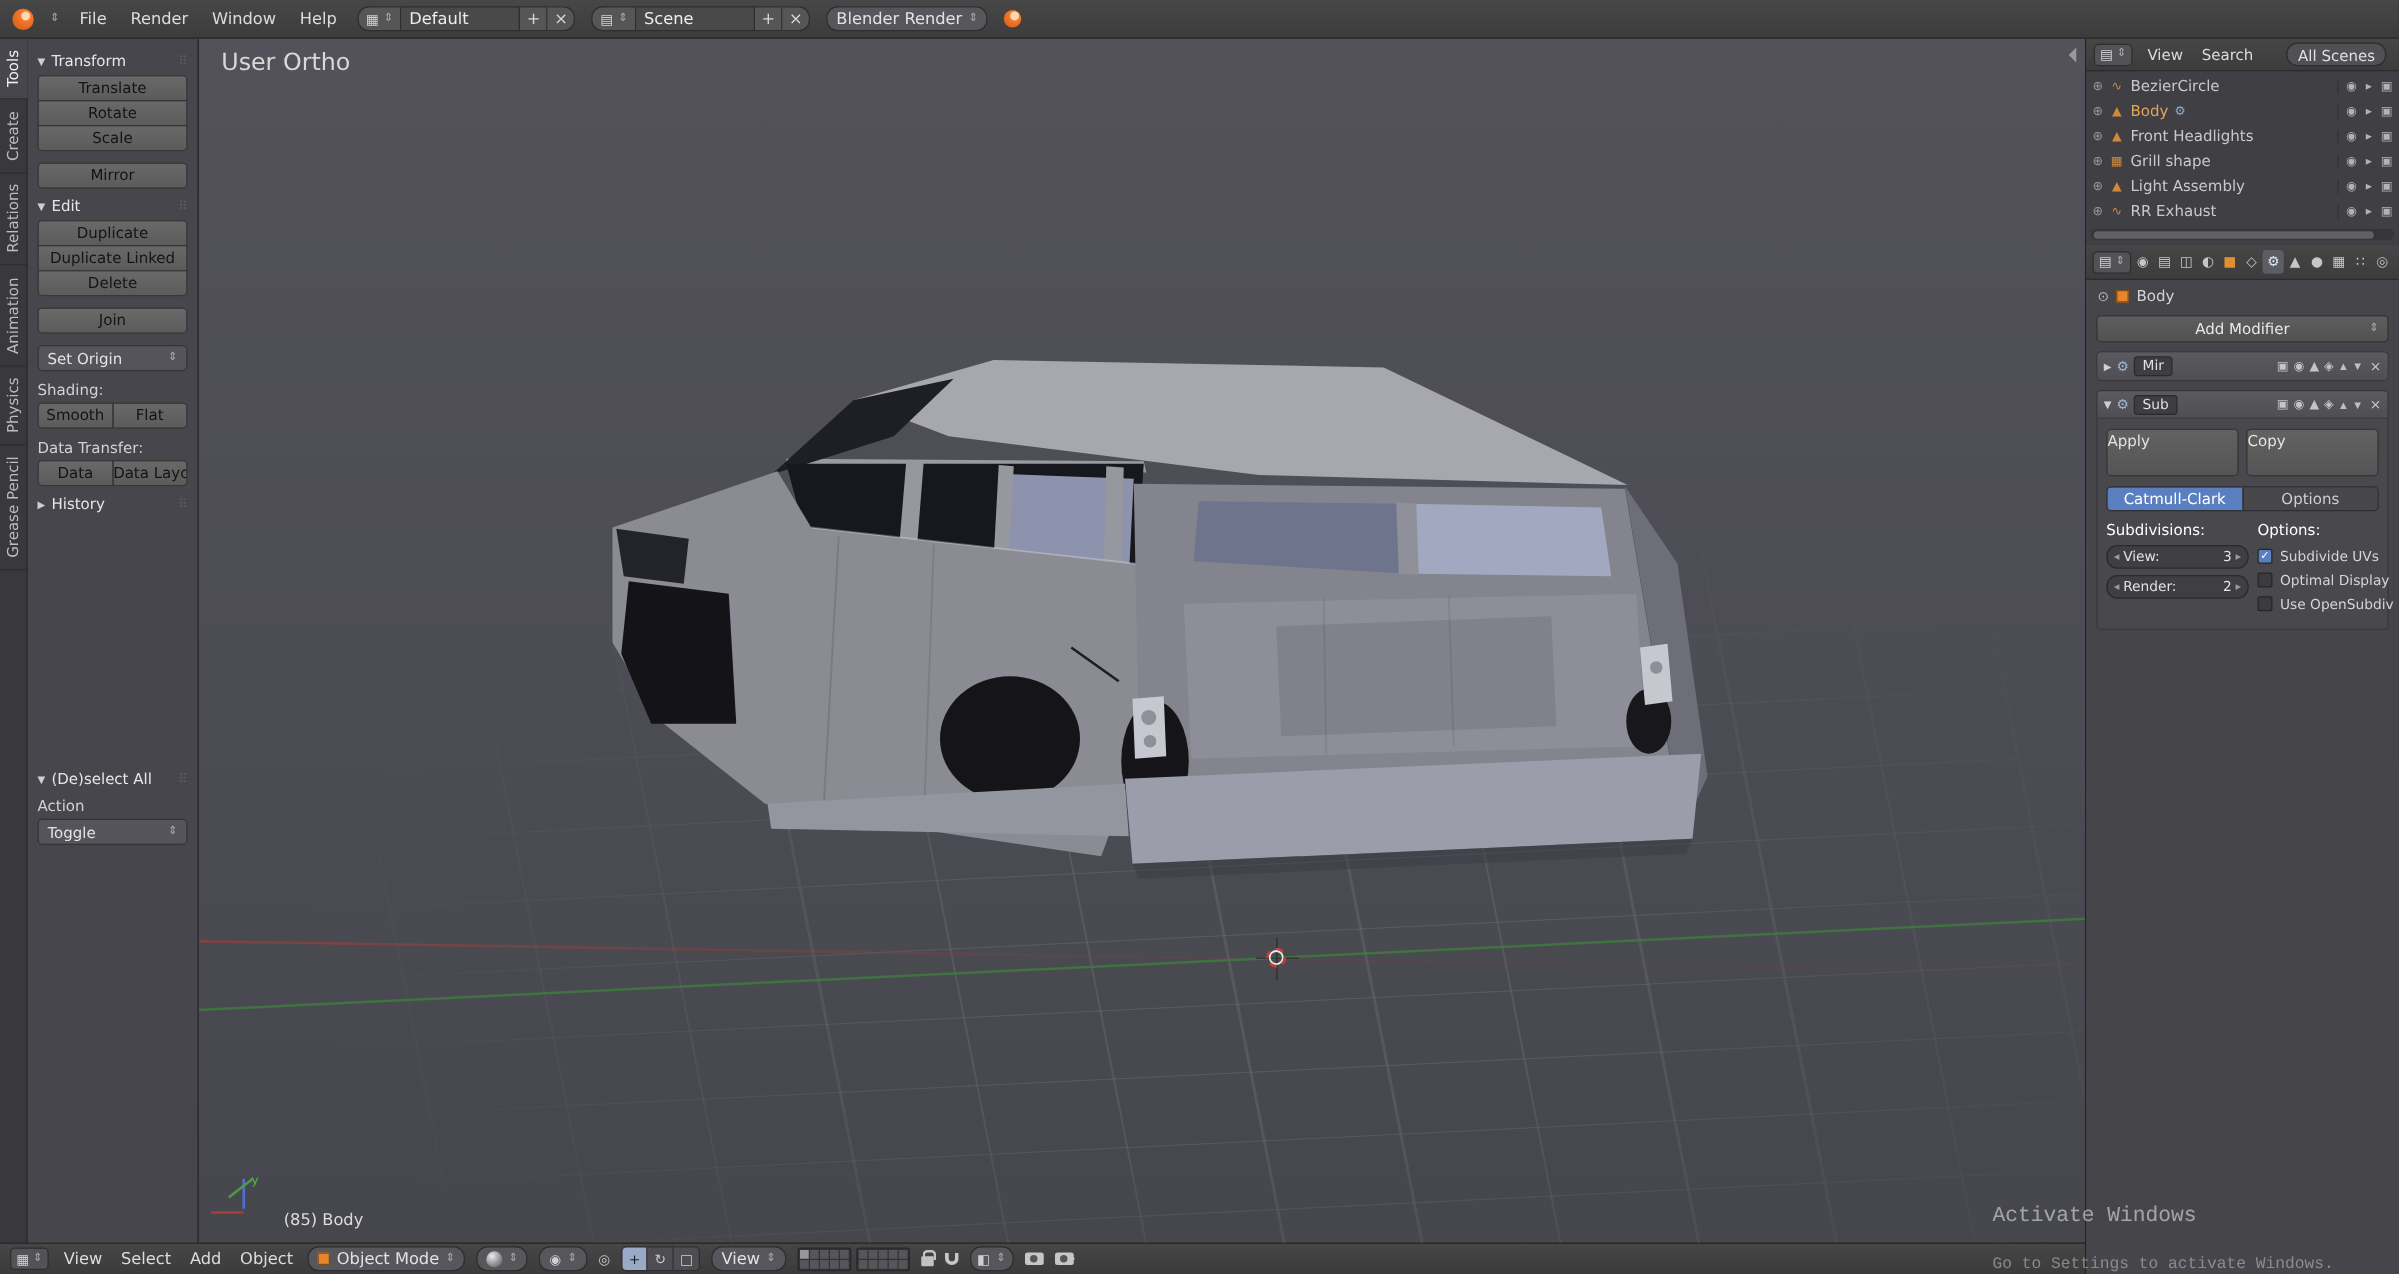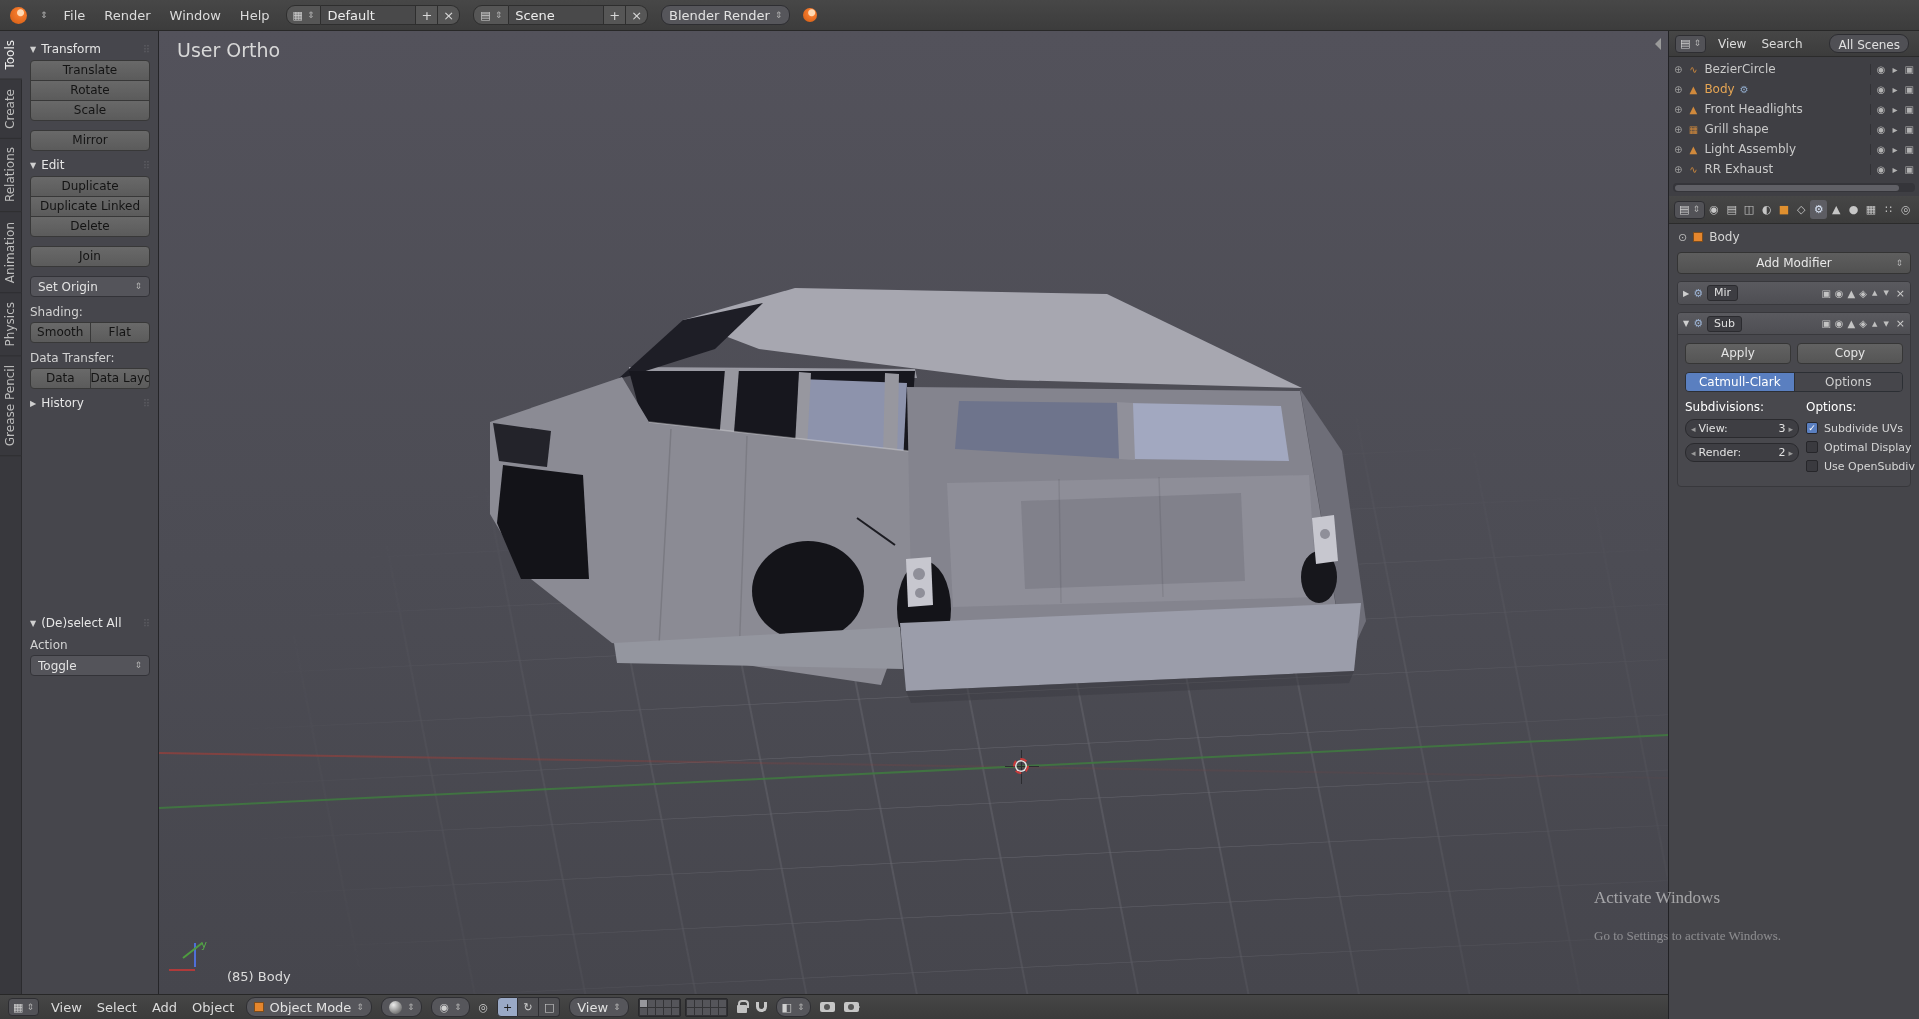--- a/index.html
+++ b/index.html
@@ -123,38 +123,38 @@
   .modhead{display:flex;align-items:center;gap:4px;height:22px;background:linear-gradient(#5a5a5f,#4e4e53);border-bottom:1px solid #38383c;border-radius:3px 3px 0 0;padding:0 5px;font-size:11px}
   .mod.collapsed .modhead{border-radius:3px;border-bottom:none}
   .modhead .tri{font-size:8px;color:#cfcfcf}
   .modhead .mic{color:#9db4d6;font-size:11px}
   .namebox{background:#3d3d42;border:1px solid #2b2b2f;border-radius:3px;padding:0 6px;height:16px;line-height:14px;color:#e0e0e0;font-size:11px}
   .mtoggles{display:flex;gap:4px;margin-left:auto;color:#c4c4c4;font-size:10px}
   .marr{font-size:7px;color:#c0c0c0;padding:0 1px}
   .mx{color:#cccccc;font-size:11px;margin-left:2px}
   .modbody{padding:8px 7px 10px;display:flex;flex-direction:column;gap:8px}
   .btnrow{display:flex;gap:6px}
-  .pbtn{flex:1;height:21px;line-height:19px;text-align:center;background:linear-gradient(#626262,#555);border:1px solid #363636;border-radius:4px;color:#e4e4e4;font-size:12px}
+  .pbtn{flex:1;height:38px;line-height:19px;text-align:left;background:linear-gradient(#626262,#555);border:1px solid #363636;border-radius:4px;color:#e4e4e4;font-size:12px}
   .seg2{display:flex;border:1px solid #2c2f34;border-radius:4px;overflow:hidden;height:20px}
   .seg2 .sg{flex:1;display:flex;align-items:center;justify-content:center;font-size:12px;background:#46464b;color:#cfcfcf}
   .seg2 .sg.active{background:#5a7fc0;color:#fff}
   .seg2 .sg + .sg{border-left:1px solid #2c2f34}
   .twocol{display:flex;gap:7px}
   .coll{width:114px;flex:0 0 auto}
   .colr{flex:1}
   .collabel{color:#ffffff;margin-bottom:5px}
   .numfield{display:flex;align-items:center;gap:3px;height:19px;background:#3e3e43;border:1px solid #2a2a2e;border-radius:9px;padding:0 5px;margin-bottom:5px;font-size:11px;color:#e2e2e2}
   .numfield .ar{color:#9a9a9a;font-size:9px}
   .numfield .nl{flex:1}
   .checkrow{display:flex;align-items:center;gap:6px;height:18px;font-size:11px;color:#d6d6d6;margin-bottom:1px;white-space:nowrap}
   .cb{width:12px;height:12px;background:#3a3a3f;border:1px solid #26262a;border-radius:2px;display:inline-flex;align-items:center;justify-content:center;font-size:9px;color:#fff;flex:0 0 auto}
   .cb.checked{background:#5a7fc0}
 
   
-  .watermark{position:absolute;left:1594px;top:888px;z-index:60;font-family:Liberation Serif, serif;pointer-events:none}
+  .watermark{position:absolute;left:1594px;top:964px;z-index:60;font-family:Liberation Mono, monospace;pointer-events:none}
   .wm1{font-size:17px;color:rgba(242,242,242,.55)}
   .wm2{font-size:13px;color:rgba(235,235,235,.42);margin-top:20px}
 </style>
 </head>
 <body>
 
 <div class="topbar">
   <span class="blogo"></span>
   <span class="ud">⇕</span>
   <span class="menu">File</span>

